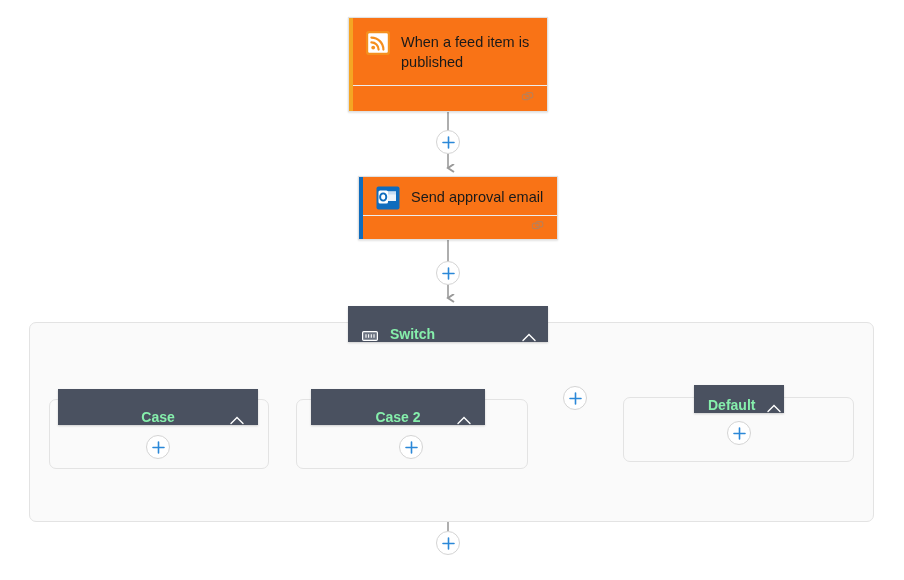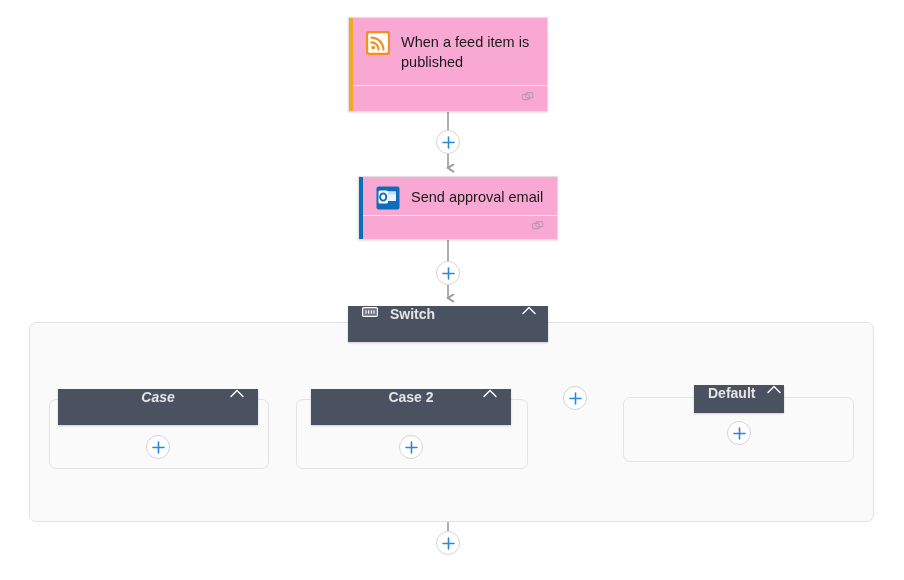--- a/index.html
+++ b/index.html
@@ -21,21 +21,21 @@
   #wires {
     position: absolute;
     left: 0; top: 0;
     width: 904px; height: 580px;
     pointer-events: none;
   }
 
   
   .card {
     position: absolute;
-    background: #f9a8d4;
+    background: #f97316;
     border: 1px solid #e1e1e1;
     box-shadow: 0 1px 2px rgba(0,0,0,0.10), 0 0 1px rgba(0,0,0,0.08);
     display: flex;
     overflow: hidden;
   }
   .accent {
     width: 4px;
     flex: 0 0 4px;
   }
   .accent.rss { background: #f5a623; }
@@ -80,23 +80,23 @@
     position: absolute;
     background: #fafafa;
     border: 1px solid #e3e3e3;
     border-radius: 7px;
   }
 
   
   .dark-head {
     position: absolute;
     background: #4a5160;
-    color: #e5e5e5;
-    display: flex;
-    align-items: flex-start;
+    color: #86efac;
+    display: flex;
+    align-items: flex-end;
     height: 36px;
     font-size: 14px;
     font-weight: bold;
     box-shadow: 0 1px 2px rgba(0,0,0,0.18);
   }
   .dark-head.switch {
     padding: 0 12px 0 14px;
     justify-content: flex-start;
   }
   .dark-head.switch .sw-label { margin-left: 12px; }
@@ -237,35 +237,35 @@
       </svg>
     </span>
     <span class="sw-label">Switch</span>
     <span class="chev">
       <svg width="14" height="9" viewBox="0 0 14 9">
         <path d="M1,7.5 L7,1.5 L13,7.5" fill="none" stroke="#ffffff" stroke-width="1.4" stroke-linecap="round"></path>
       </svg>
     </span>
   </div>
 
-  <div class="dark-head case" style="left:58px; top:389px; width:200px;font-style:italic;">
+  <div class="dark-head case" style="left:58px; top:389px; width:200px;">
     <span>Case</span>
     <span class="chev">
       <svg width="14" height="9" viewBox="0 0 14 9">
         <path d="M1,7.5 L7,1.5 L13,7.5" fill="none" stroke="#ffffff" stroke-width="1.4" stroke-linecap="round"></path>
       </svg>
     </span>
   </div>
   <div class="plus" style="left:146px; top:435px;">
     <svg width="13" height="13" viewBox="0 0 13 13">
       <path d="M6.5,1 V12 M1,6.5 H12" stroke="#2b88d8" stroke-width="1.6" stroke-linecap="round"></path>
     </svg>
   </div>
 
-  <div class="dark-head case" style="left:311px; top:389px; width:200px;">
+  <div class="dark-head case" style="left:311px; top:389px; width:174px;">
     <span>Case 2</span>
     <span class="chev">
       <svg width="14" height="9" viewBox="0 0 14 9">
         <path d="M1,7.5 L7,1.5 L13,7.5" fill="none" stroke="#ffffff" stroke-width="1.4" stroke-linecap="round"></path>
       </svg>
     </span>
   </div>
   <div class="plus" style="left:399px; top:435px;">
     <svg width="13" height="13" viewBox="0 0 13 13">
       <path d="M6.5,1 V12 M1,6.5 H12" stroke="#2b88d8" stroke-width="1.6" stroke-linecap="round"></path>

